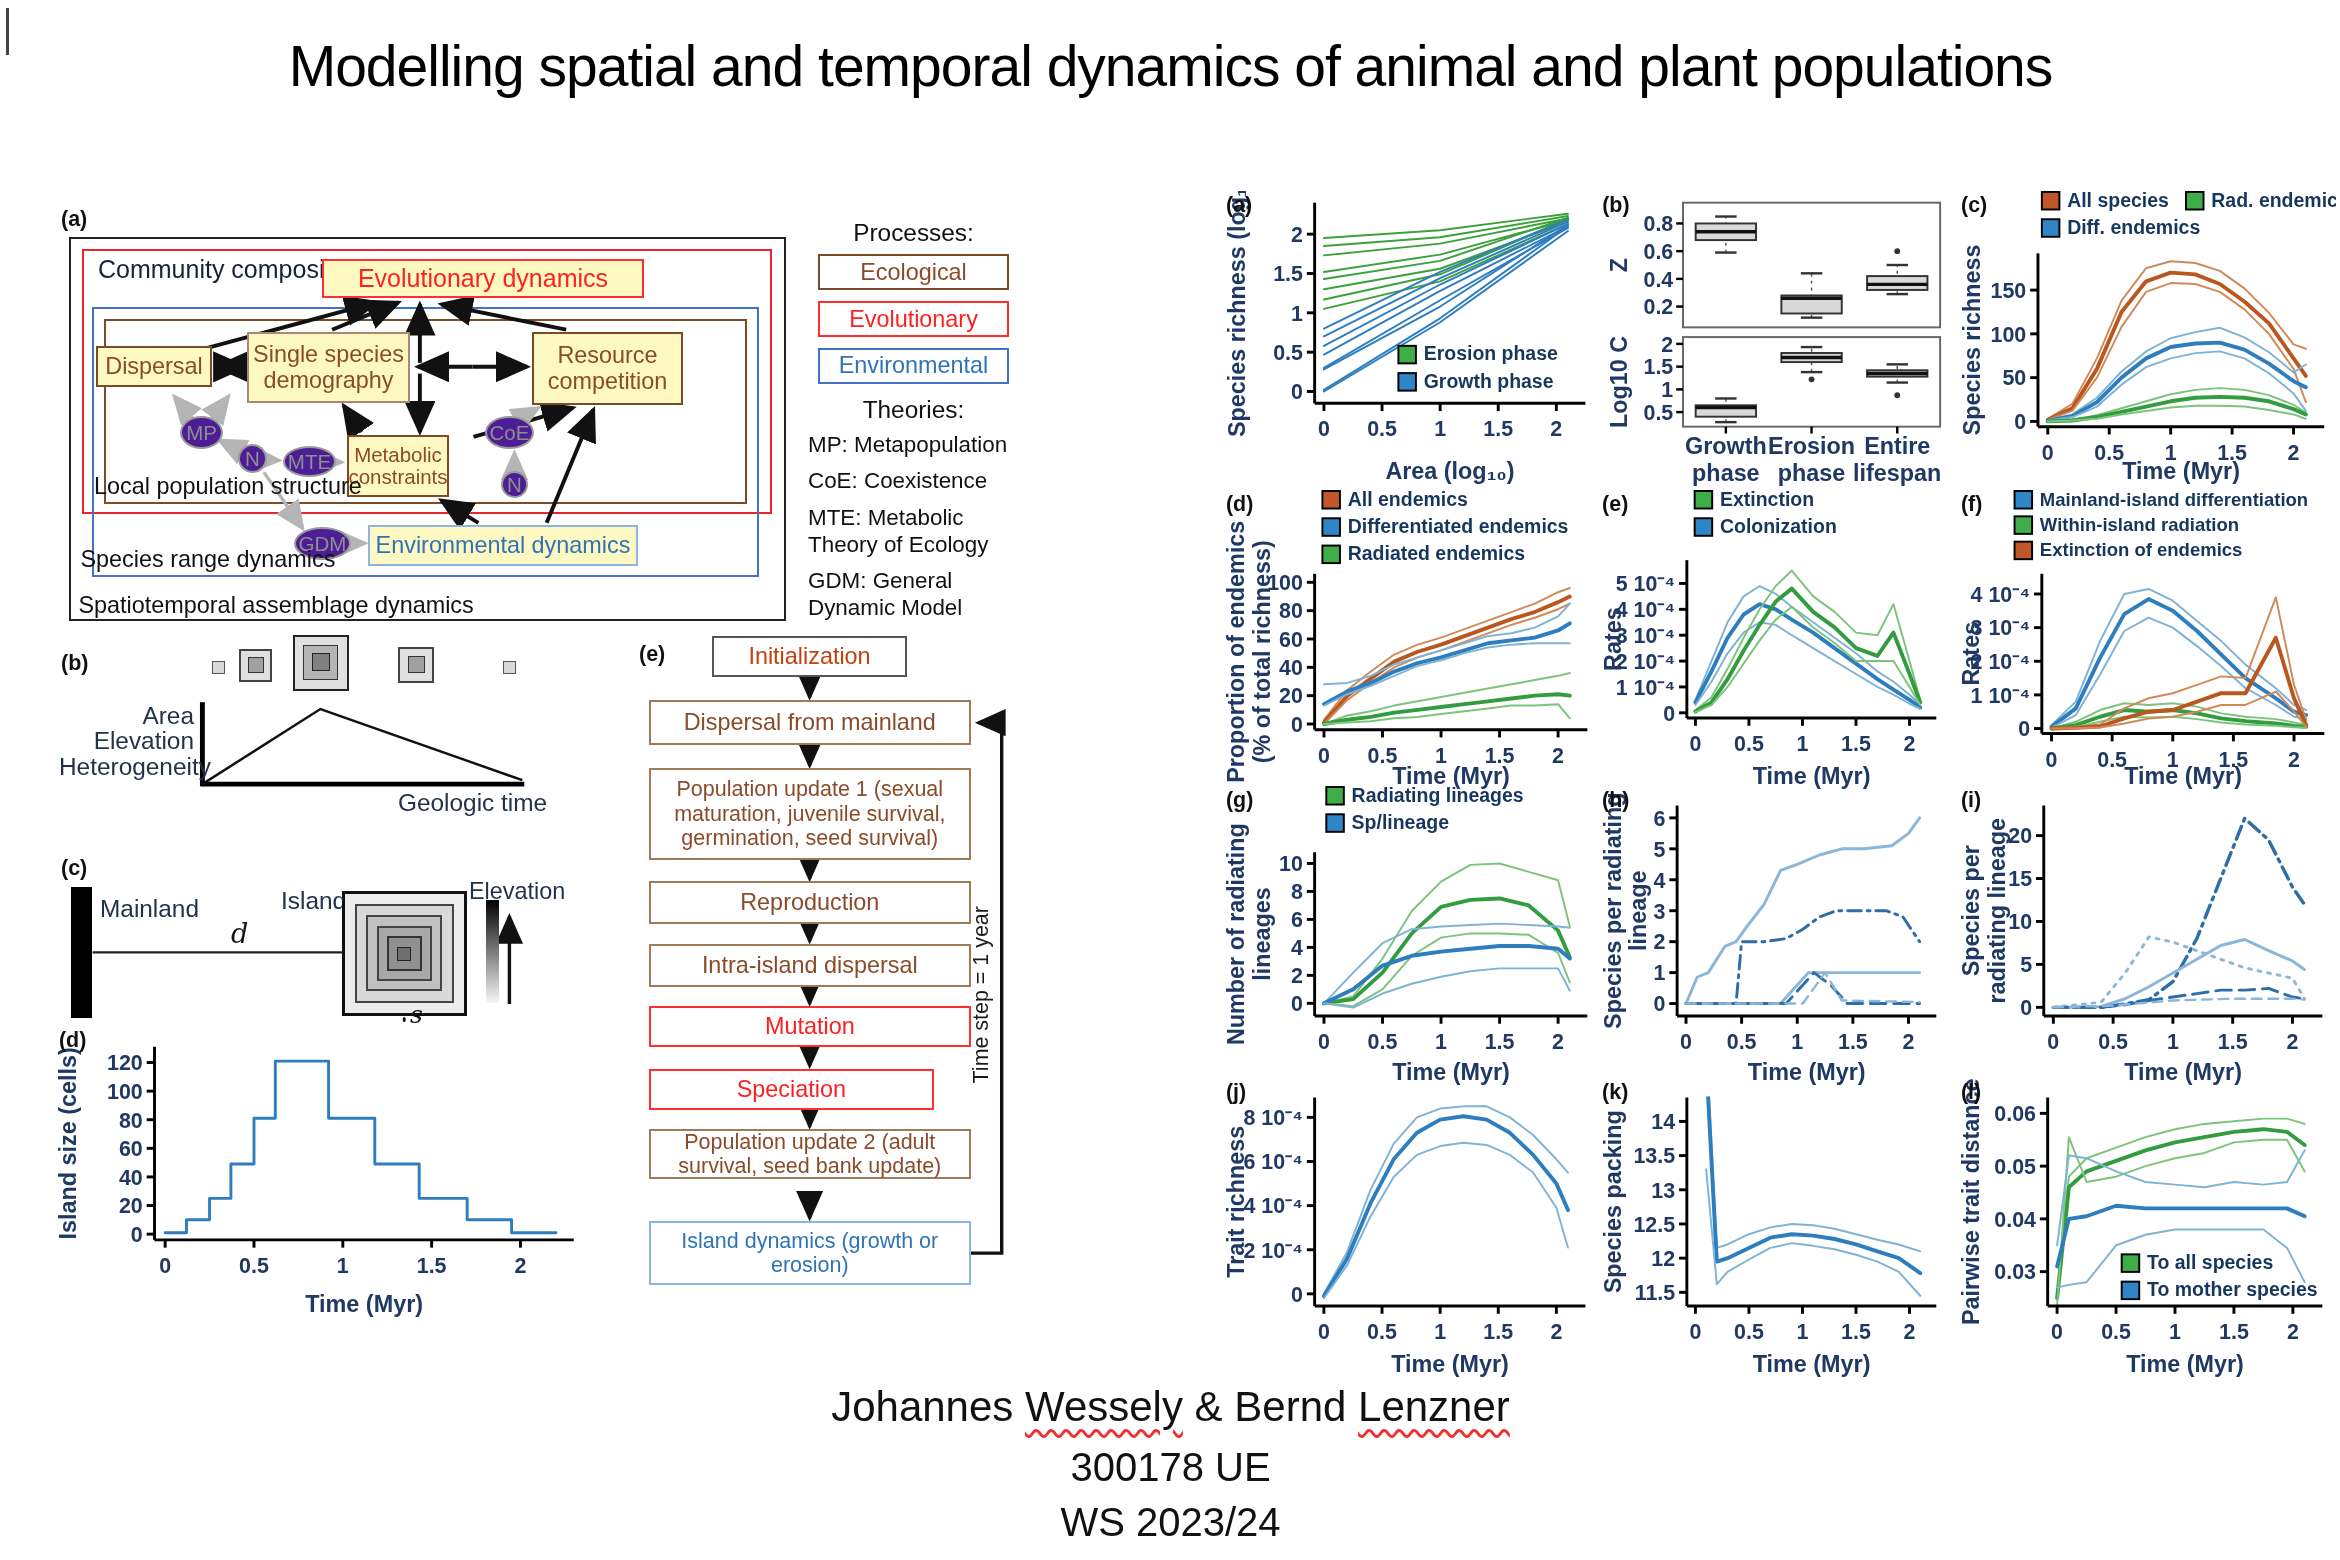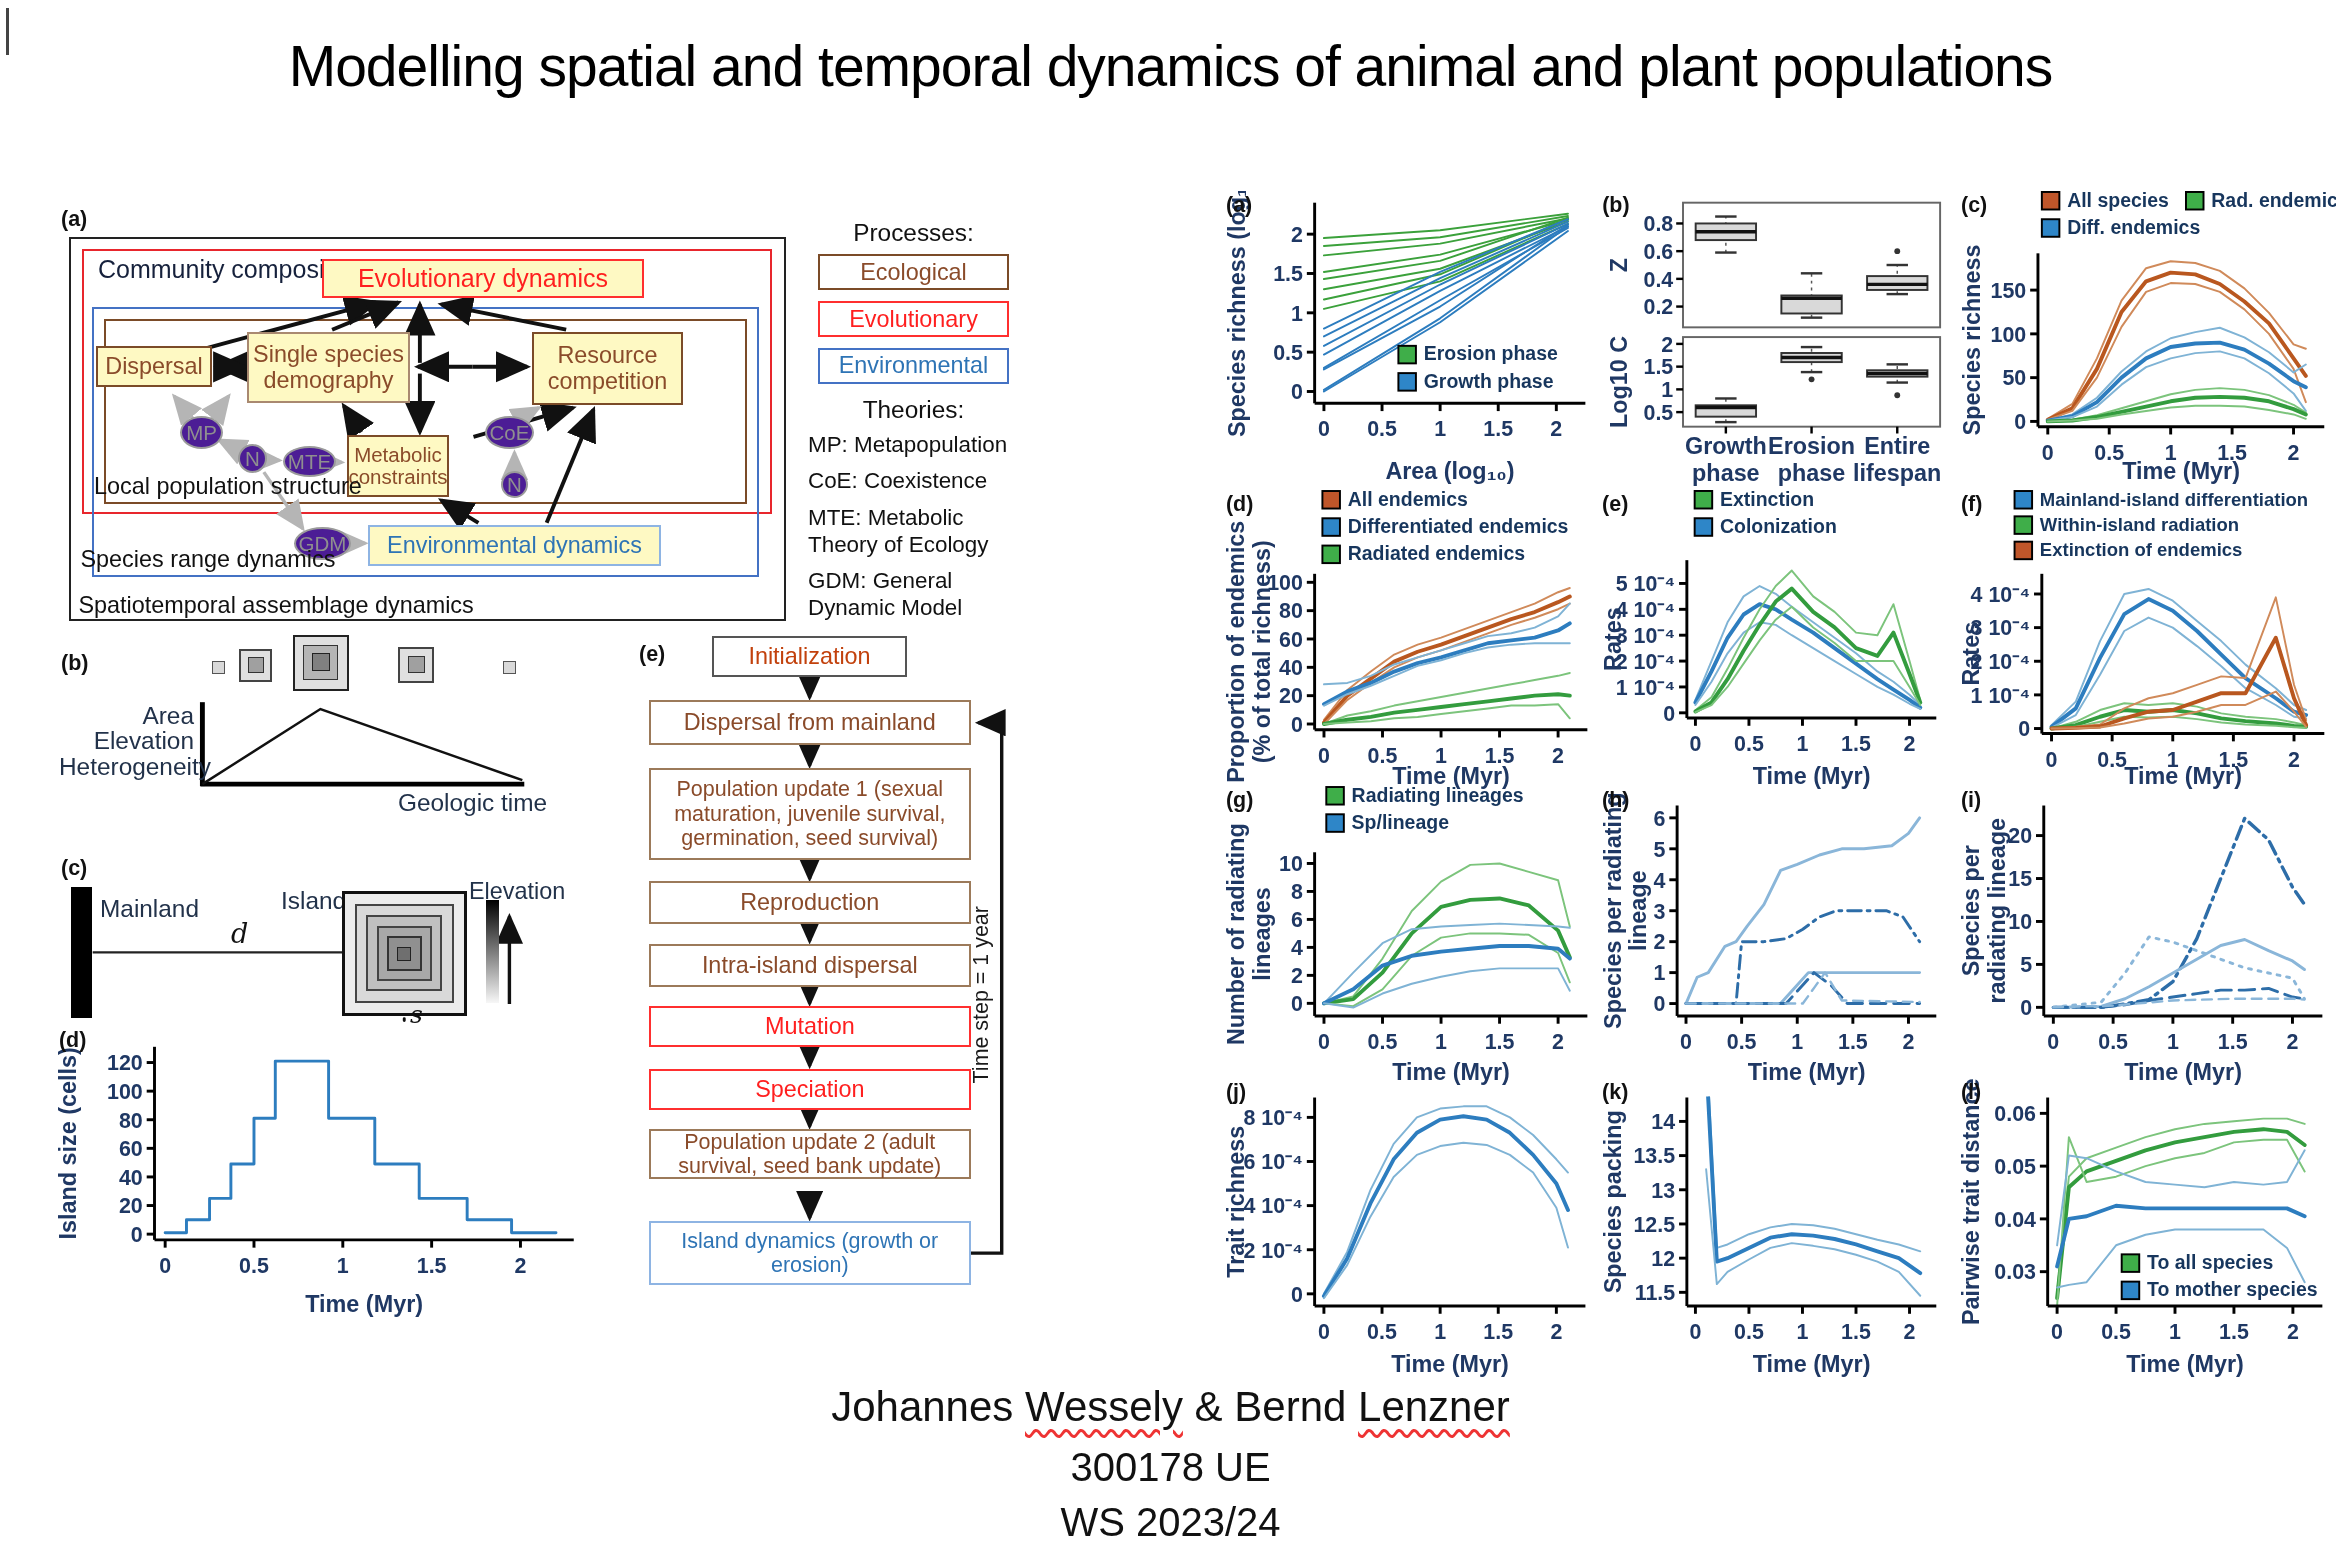--- a/index.html
+++ b/index.html
@@ -104,21 +104,21 @@
       <line x1="467" y1="281" x2="467" y2="264" stroke="#b5b5b5" stroke-width="3.5" marker-end="url(#mg)"></line>
       <line x1="472" y1="229" x2="492" y2="218" stroke="#b5b5b5" stroke-width="3.5" marker-end="url(#mg)"></line>
     </svg>
 
     <span class="dlabel" style="left:39px;top:60px;font-size:25px;color:#16213c;">Community composition</span>
     <div class="dbox" style="left:263px;top:64px;width:322px;height:39px;border:2.4px solid #ff2f2f;color:#ff1f1f;font-size:25px;">Evolutionary dynamics</div>
     <div class="dbox" style="left:37px;top:151px;width:116px;height:41px;border:2.4px solid #7b4b28;color:#8a4b2a;font-size:23.4px;">Dispersal</div>
     <div class="dbox" style="left:188px;top:137px;width:163px;height:71px;border:2.4px solid #a98970;color:#8a4b2a;font-size:23.4px;">Single species demography</div>
     <div class="dbox" style="left:473px;top:137px;width:151px;height:73px;border:2.4px solid #7b4b28;color:#8a4b2a;font-size:23.4px;">Resource competition</div>
     <div class="dbox" style="left:288px;top:240px;width:102px;height:62px;border:2.4px solid #7b4b28;color:#8a4b2a;font-size:20.5px;">Metabolic constraints</div>
-    <div class="dbox" style="left:309px;top:330px;width:293px;height:41px;border:2.4px solid #8eb4e3;color:#2e74b5;font-size:23.4px;">Environmental dynamics</div>
+    <div class="dbox" style="left:309px;top:330px;width:270px;height:41px;border:2.4px solid #8eb4e3;color:#2e74b5;font-size:23.4px;">Environmental dynamics</div>
     <div class="oval" style="left:121px;top:221px;width:43px;height:33px;">MP</div>
     <div class="oval" style="left:179px;top:249px;width:29px;height:29px;">N</div>
     <div class="oval" style="left:224px;top:251px;width:53px;height:31px;">MTE</div>
     <div class="oval" style="left:426px;top:221px;width:49px;height:33px;">CoE</div>
     <div class="oval" style="left:442px;top:276px;width:27px;height:27px;">N</div>
     <div class="oval" style="left:235px;top:332px;width:57px;height:33px;">GDM</div>
     <span class="dlabel" style="left:35px;top:278px;">Local population structure</span>
     <span class="dlabel" style="left:21.5px;top:351px;">Species range dynamics</span>
     <span class="dlabel" style="left:19.5px;top:397px;">Spatiotemporal assemblage dynamics</span>
   </div>
@@ -210,21 +210,21 @@
         <path d="M 340,645 H 372 V 101 H 348" fill="none" stroke="#111" stroke-width="3.5" marker-end="url(#mf)"></path>
         <text x="358" y="380" text-anchor="middle" transform="rotate(-90 358 380)" style="font:400 22px &quot;Liberation Sans&quot;,sans-serif;fill:#1a1a1a;">Time step = 1 year</text>
       </svg>
     <div id="fc-boxes">
         <div class="fc-box fc-init" style="left: 73px; top: 11.7px; width: 195px; height: 41px; font-size: 23.4px;">Initialization</div>
         <div class="fc-box fc-eco" style="left: 9.8px; top: 76px; width: 322px; height: 45px; font-size: 23.4px;">Dispersal from mainland</div>
         <div class="fc-box fc-eco" style="left: 9.8px; top: 144px; width: 322px; height: 92px; font-size: 21.5px;">Population update 1 (sexual maturation, juvenile survival, germination, seed survival)</div>
         <div class="fc-box fc-eco" style="left: 9.8px; top: 257px; width: 322px; height: 43px; font-size: 23.4px;">Reproduction</div>
         <div class="fc-box fc-eco" style="left: 9.8px; top: 320px; width: 322px; height: 43px; font-size: 23.4px;">Intra-island dispersal</div>
         <div class="fc-box fc-evo" style="left: 9.8px; top: 382px; width: 322px; height: 41px; font-size: 23.4px;">Mutation</div>
-        <div class="fc-box fc-evo" style="left: 9.8px; top: 445px; width: 322px; height: 41px; font-size: 23.4px;">Speciation</div>
+        <div class="fc-box fc-evo" style="left: 9.8px; top: 445px; width: 285px; height: 41px; font-size: 23.4px;">Speciation</div>
         <div class="fc-box fc-eco" style="left: 9.8px; top: 505px; width: 322px; height: 50px; font-size: 21.5px;">Population update 2 (adult survival, seed bank update)</div>
         <div class="fc-box fc-env" style="left: 9.8px; top: 597px; width: 322px; height: 64px; font-size: 21.5px;">Island dynamics (growth or erosion)</div>
       </div>
   </div>
 
   <div class="chart" style="left:57px;top:1029px;"><svg width="546" height="293" viewBox="0 0 560 300">
         <clipPath id="cp0">
           <rect x="99" y="17" width="440" height="202"></rect>
         </clipPath>
         <polyline points="110.9322033898305,208.66666666666666 132.79661016949154,208.66666666666666 132.79661016949154,195.46666666666667 156.48305084745763,195.46666666666667 156.48305084745763,173.46666666666667 178.34745762711864,173.46666666666667 178.34745762711864,138.26666666666665 202.03389830508476,138.26666666666665 202.03389830508476,91.33333333333333 223.89830508474577,91.33333333333333 223.89830508474577,32.66666666666666 278.5593220338983,32.66666666666666 278.5593220338983,91.33333333333333 325.93220338983053,91.33333333333333 325.93220338983053,138.26666666666665 371.4830508474576,138.26666666666665 371.4830508474576,173.46666666666667 420.6779661016949,173.46666666666667 420.6779661016949,195.46666666666667 466.228813559322,195.46666666666667 466.228813559322,208.66666666666666 511.7796610169492,208.66666666666666" fill="none" stroke="#2d7dbf" stroke-width="3" clip-path="url(#cp0)" stroke-linejoin="round" stroke-linecap="round"></polyline>

